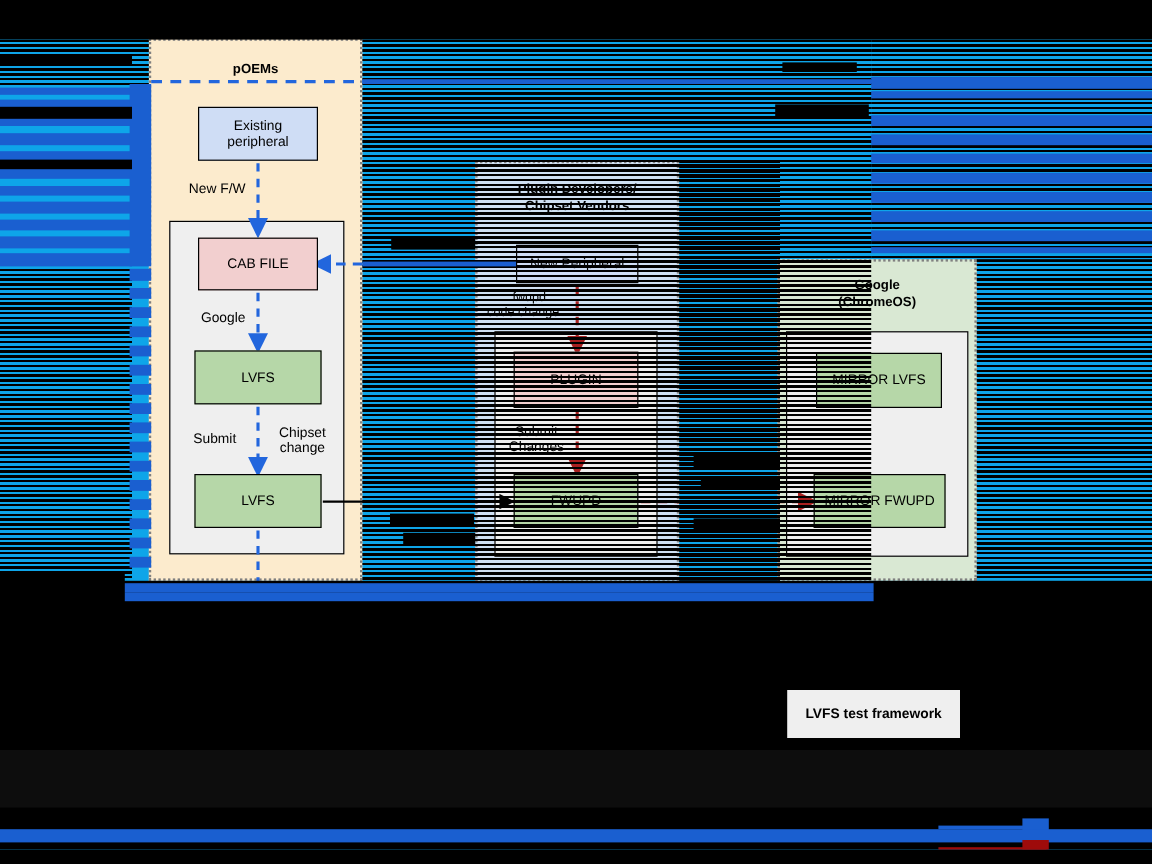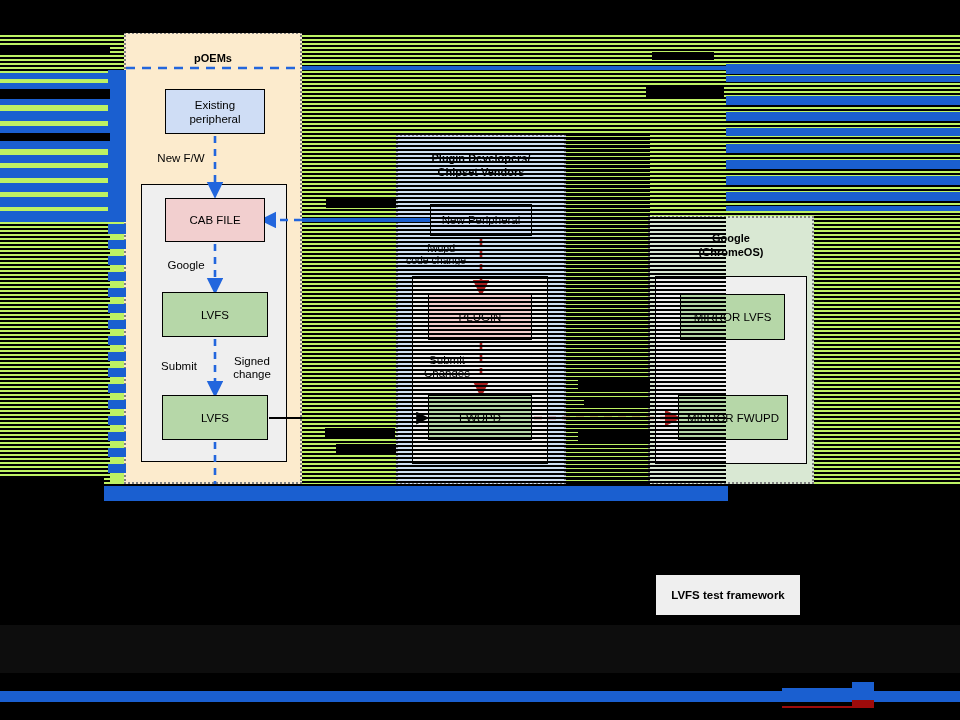--- a/index.html
+++ b/index.html
@@ -1,19 +1,19 @@
 <!DOCTYPE html>
 <html><head>
 <meta charset="utf-8">
 <style>
   html,body{margin:0;padding:0;background:#000;}
   body{width:960px;height:720px;overflow:hidden;
        font-family:"Liberation Sans","DejaVu Sans",sans-serif;}
 
-  #stage{position:relative;width:960px;height:708px;background:#bef264;overflow:hidden;}
+  #stage{position:relative;width:960px;height:708px;background:#0ea5e9;overflow:hidden;}
 
   
   #diagram{position:absolute;left:0;top:0;width:960px;height:720px;}
 
   .swim{position:absolute;box-sizing:border-box;}
   .swim-title{position:absolute;left:0;right:0;text-align:center;font-weight:bold;
               font-size:11px;color:#000;line-height:13px;}
 
   .lane-poem{left:124px;top:32px;width:178px;height:452px;background:#FCEBCD;
              border:2px dotted #808080;}
@@ -156,21 +156,21 @@
     <div class="node n-green n-mfwupd">
       <span>MIRROR FWUPD</span>
     </div>
 
     <div class="edge-label" style="left:146px;top:152px;width:70px;">New F/W</div>
 
     <div class="edge-label" style="left:156px;top:259px;width:60px;">Google</div>
 
     <div class="edge-label" style="left:148px;top:360px;width:62px;">Submit</div>
 
-    <div class="edge-label" style="left:222px;top:355px;width:60px;">Signed</div>
+    <div class="edge-label" style="left:222px;top:355px;width:60px;">Chipset</div>
     <div class="edge-label" style="left:222px;top:368px;width:60px;">change</div>
 
     <div class="edge-label" style="left:406px;top:242px;width:70px;font-size:10.5px;">fwupd</div>
     <div class="edge-label" style="left:396px;top:254px;width:80px;font-size:10.5px;">code change</div>
 
     <div class="edge-label" style="left:418px;top:354px;width:58px;">Submit</div>
     <div class="edge-label" style="left:418px;top:367px;width:58px;">Changes</div>
 
   </div>
 

